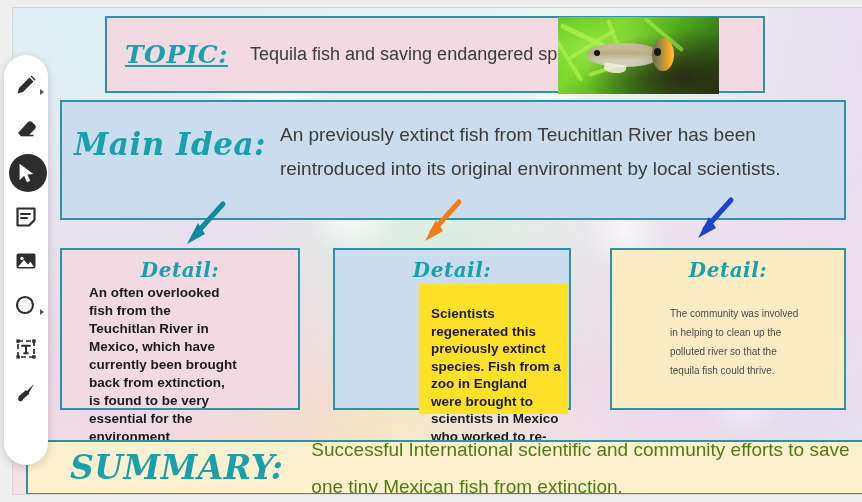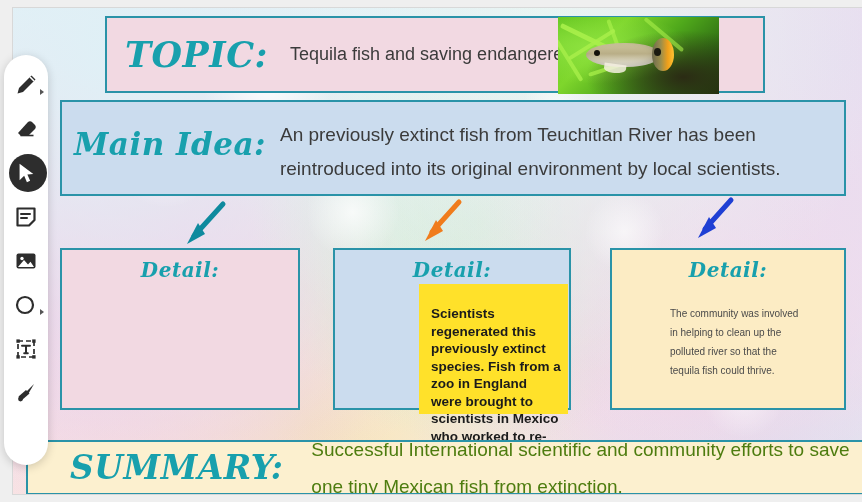--- a/index.html
+++ b/index.html
@@ -54,21 +54,21 @@
   .script{
     font-family:"DejaVu Serif", serif;
     font-style:italic;font-weight:bold;
     color:#18a0ad;
     letter-spacing:.5px;
     white-space:nowrap;
   }
 
   
   #topic{left:92px;top:8px;width:660px;height:77px;background:#f2d9e2;display:flex;align-items:center;}
-  #topic .lbl{font-size:35px;margin-left:18px;}
+  #topic .lbl{font-size:25px;margin-left:18px;text-decoration:underline;}
   #topic .body{
     margin-left:22px;font-size:18px;color:#3b3b3b;line-height:25px;
   }
   #topic .thumb{position:absolute;right:44px;top:-1px;width:161px;height:77px;overflow:hidden;}
   .fishpic{position:absolute;inset:0;
     background:
       radial-gradient(ellipse at 78% 78%, #2b2b14 0%, rgba(43,43,20,.0) 55%),
       radial-gradient(ellipse at 20% 40%, #8de23f 0%, rgba(141,226,63,0) 55%),
       linear-gradient(135deg,#63c420 0%,#7fd62c 30%,#4fa81b 55%,#2f6d14 80%,#20380c 100%);
   }
@@ -78,21 +78,21 @@
     background:linear-gradient(180deg,#cfc79e 0%,#b9ae87 45%,#d9d4bd 75%,#efeade 100%);
     box-shadow:inset -4px -2px 6px rgba(0,0,0,.2);}
   .fisheye{position:absolute;left:36px;top:33px;width:6px;height:6px;border-radius:50%;background:#14110a;}
   .fishtail{position:absolute;left:94px;top:21px;width:22px;height:33px;border-radius:50%;
     background:linear-gradient(90deg,#6e6a4e 0%,#9a8e4d 40%,#f0a01a 72%,#ffc233 100%);}
   .fishdot{position:absolute;left:96px;top:31px;width:7px;height:8px;border-radius:50%;background:#1a1a10;}
   .fishfin{position:absolute;left:46px;top:47px;width:22px;height:9px;border-radius:0 0 60% 40%;
     background:rgba(245,240,225,.85);transform:rotate(8deg);}
 
   
-  #mainidea{left:47px;top:92px;width:786px;height:96px;background:#cbdcee;display:flex;align-items:flex-start;}
+  #mainidea{left:47px;top:92px;width:786px;height:120px;background:#cbdcee;display:flex;align-items:flex-start;}
   #mainidea .lbl{font-size:31px;margin:24px 0 0 12px;}
   #mainidea .body{margin:16px 0 0 14px;font-size:19px;color:#3b3b3b;line-height:34px;}
 
   
   .detail{top:240px;height:162px;}
   .detail .lbl{font-size:20px;text-align:center;display:block;margin-top:8px;}
   .detail .body{font-size:13.5px;line-height:18px;color:#1b1b1b;}
 
   #d1{left:47px;width:240px;background:#f2d9e2;}
   #d1 .body{font-weight:bold;margin:2px 0 0 27px;width:150px;}
@@ -173,20 +173,21 @@
       <line x1="42" y1="4" x2="15" y2="34" stroke="#f07c1c" stroke-width="5" stroke-linecap="round"></line>
       <polygon points="8,43 26,33 19,22" fill="#f07c1c"></polygon>
     </svg>
     <svg class="arrow" style="left:676px;top:188px;" width="48" height="48" viewBox="0 0 48 48">
       <line x1="42" y1="4" x2="16" y2="33" stroke="#1f3fd4" stroke-width="5" stroke-linecap="round"></line>
       <polygon points="9,42 27,32 20,21" fill="#1f3fd4"></polygon>
     </svg>
 
     <div class="panel detail" id="d1">
       <span class="script lbl">Detail:</span>
+      <div class="body">An often overlooked fish from the Teuchitlan River in Mexico, which have currently been brought back from extinction, is found to be very essential for the environment</div>
     </div>
 
     <div class="panel detail" id="d2">
       <span class="script lbl">Detail:</span>
       <div id="sticky">
         <div class="body">Scientists regenerated this previously extinct species. Fish from a zoo in England were brought to scientists in Mexico who worked to re-establish the species</div>
       </div>
     </div>
 
     <div class="panel detail" id="d3">

